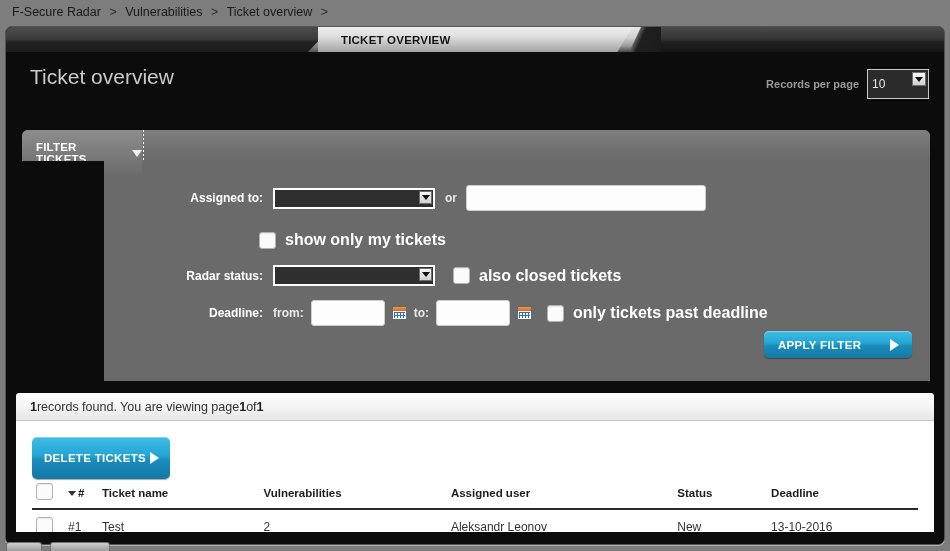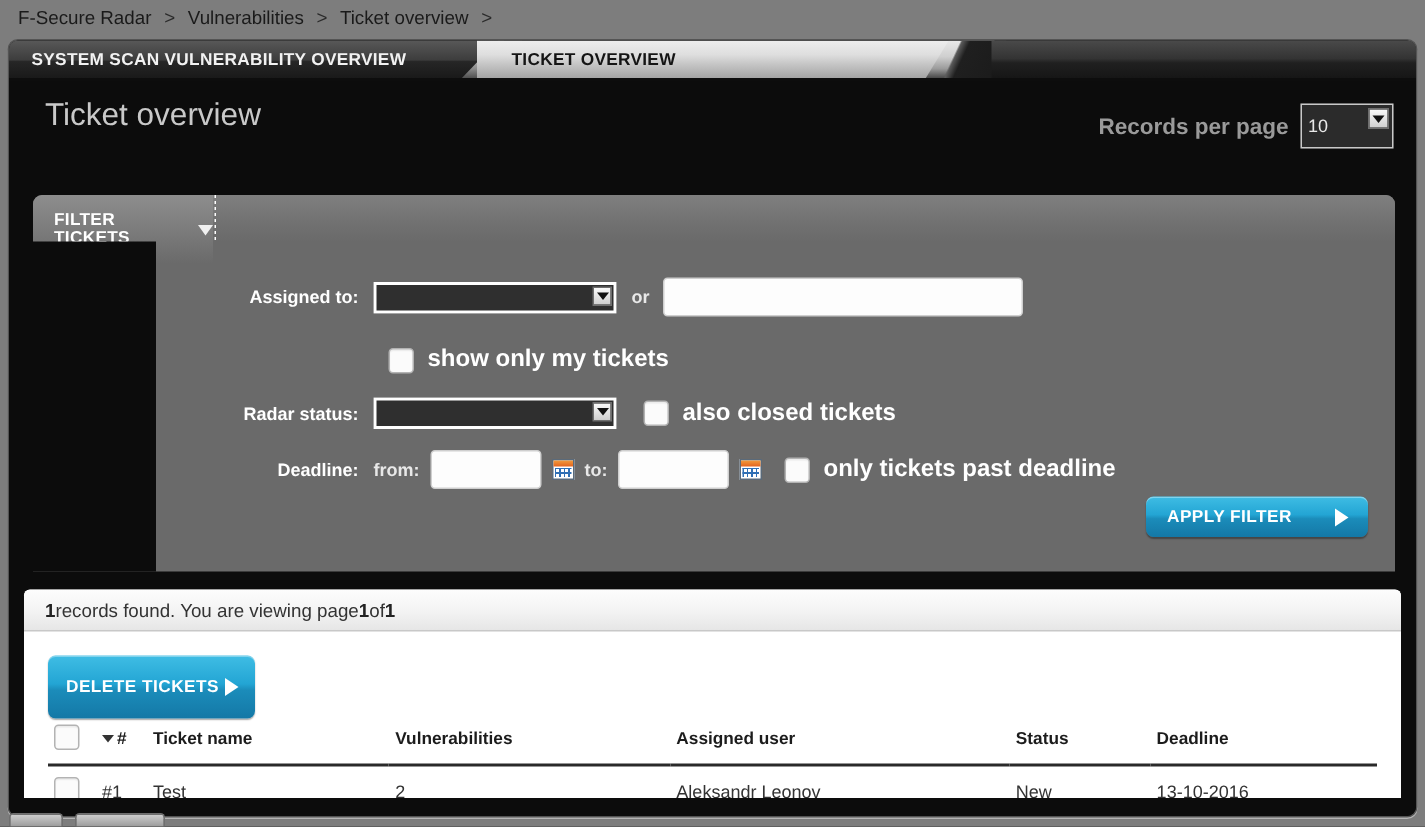--- a/index.html
+++ b/index.html
@@ -95,21 +95,21 @@
     padding: 0 16px 0 22px;
   }
   #page-title {
     position:absolute; left:24px; top:11px;
     color:#c9c9c9; font-size:21px; font-weight:normal;
   }
   #rpp-wrap {
     position:absolute; right:15px; top:15px;
     display:flex; align-items:center; gap:8px;
   }
-  #rpp-label { color:#9a9a9a; font-size:15px; font-weight:bold; }
+  #rpp-label { color:#9a9a9a; font-size:11px; font-weight:bold; }
   #rpp-select {
     width:62px; height:30px;
     background:#2b2b2b;
     border:1px solid #c9c9c9;
     color:#e8e8e8;
     font-size:12px;
     font-family:"Liberation Sans",sans-serif;
     padding-left:4px;
     position:relative;
     display:flex; align-items:center;
@@ -161,21 +161,21 @@
     width:82px; height:220px;
     background:#0c0c0c;
   }
   #filter-body {
     position:absolute; left:82px; top:31px; right:0; bottom:0;
   }
 
   .form-row { display:flex; align-items:center; }
   .form-label {
     color:#ffffff; font-size:12px; font-weight:bold;
-    text-align:right; width:145px; padding-right:10px;
+    text-align:right; width:145px; padding-right:10px;margin-left:24px;
   }
   .dark-select {
     width:162px; height:21px;
     background:#2f2f2f; border:2px solid #ffffff;
     position:relative;
   }
   .dark-select .sel-arrow { right:1px; top:1px; width:13px;height:13px; }
   .txt-input {
     background:#fdfdfd; border:1px solid #cfcfcf; border-radius:3px;
     height:26px;
@@ -286,21 +286,20 @@
   <span class="sep">&gt;</span>
   <span class="crumb">Vulnerabilities</span>
   <span class="sep">&gt;</span>
   <span class="crumb">Ticket overview</span>
   <span class="sep">&gt;</span>
 </div>
 
 <div id="app-frame">
 
   <div id="tabstrip">
-    <div class="tab inactive">SYSTEM SCAN VULNERABILITY OVERVIEW</div>
     <div class="tab-slant-a"></div>
     <div class="tab active">TICKET OVERVIEW</div>
     <div class="tab-slant-b"></div>
     <div class="tabstrip-fill"></div>
     <div id="tabstrip-bottomline"></div>
   </div>
 
   <div id="page-header">
     <div id="page-title">Ticket overview</div>
     <div id="rpp-wrap">

